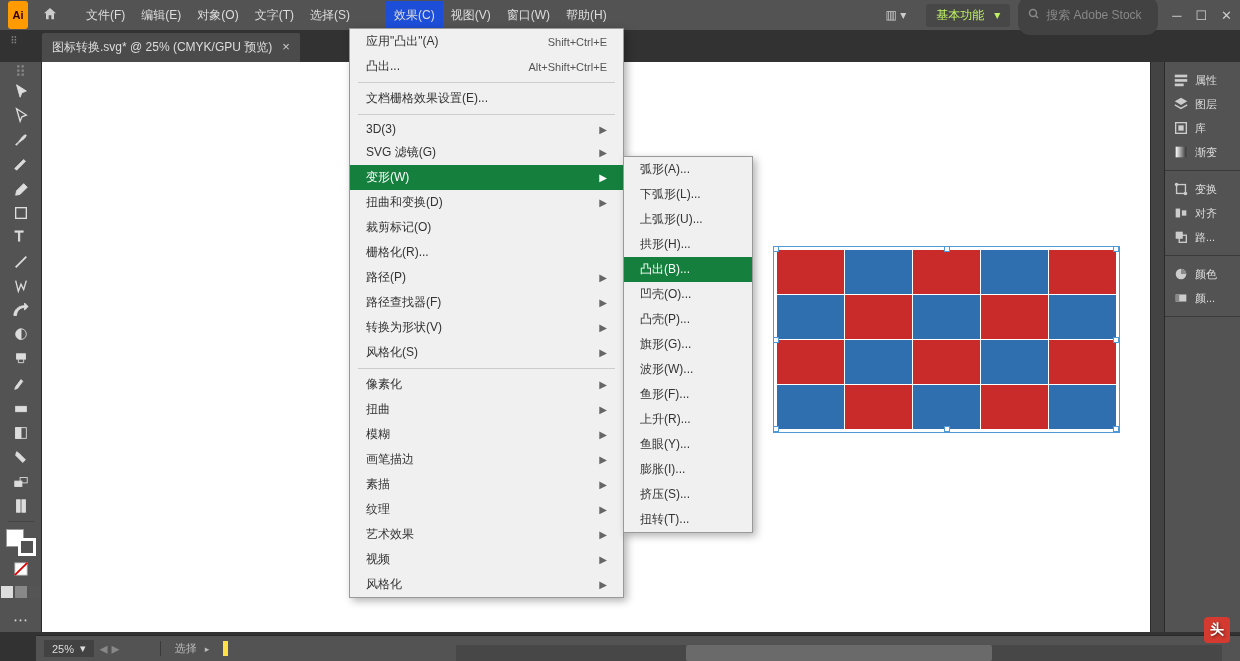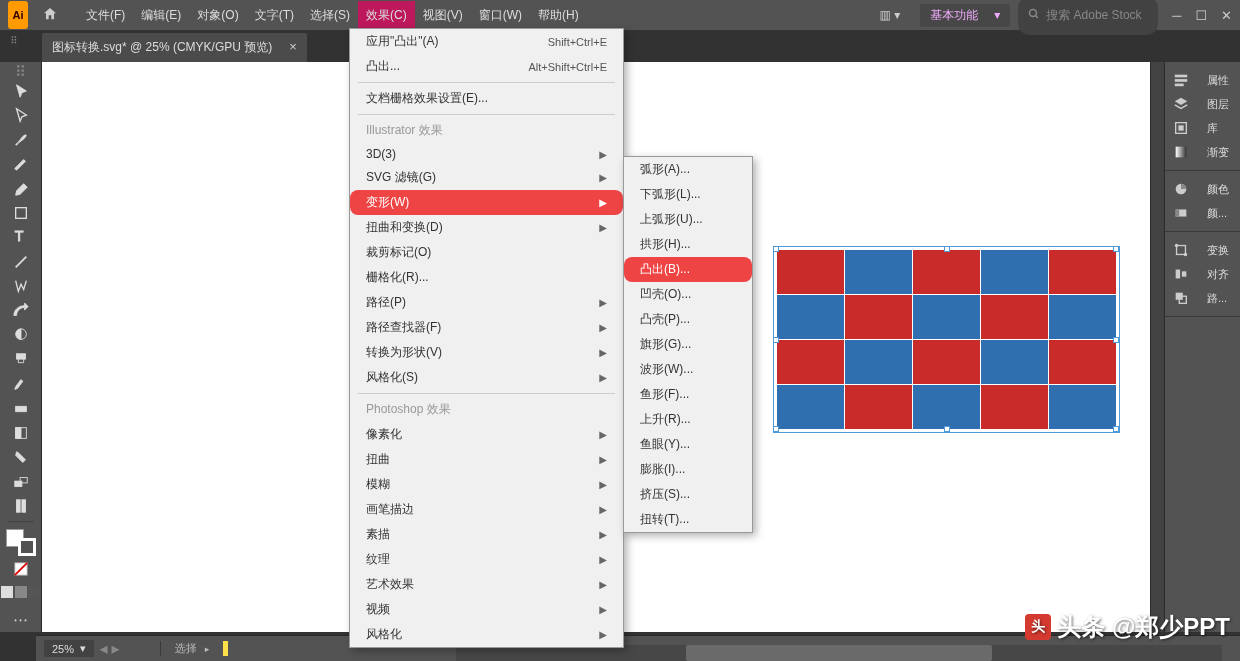--- a/index.html
+++ b/index.html
@@ -2,52 +2,52 @@
 <html><head>
 <meta charset="utf-8">
 <style>
 * { margin: 0; padding: 0; box-sizing: border-box; font-family: "Microsoft YaHei", sans-serif; user-select: none; }
 body { width: 1240px; height: 661px; background: #323232; overflow: hidden; position: relative; }
 .titlebar { height: 30px; background: #535353; display: flex; align-items: center; padding: 0 8px; }
 .ai-logo { width: 20px; height: 28px; background: #ff9a00; color: #330000; font-size: 11px; font-weight: bold; display: flex; align-items: center; justify-content: center; border-radius: 3px; }
 .home-icon { color: #ccc; margin-left: 14px; font-size: 15px; }
 .menubar { height: 20px; display: flex; align-items: center; margin-left: 20px; flex: 1; }
 .menu-item { color: #ddd; font-size: 12px; padding: 6px 8px; cursor: pointer; }
-.menu-item.active { background: #be185d; }
-.workspace-dd { color: #f0abfc; font-size: 12px; padding: 3px 10px; background: #474747; margin-right: 8px; border-radius: 3px; display: flex; align-items: center; gap: 16px; }
+.menu-item.active { background: #1d4ed8; margin-left: 28px; }
+.workspace-dd { color: #bef264; font-size: 12px; padding: 3px 10px; background: #474747; margin-right: 8px; border-radius: 3px; display: flex; align-items: center; gap: 10px; }
 .search-box { background: #424242; border-radius: 12px; padding: 11px 10px; color: #888; font-size: 12px; display: flex; align-items: center; gap: 6px; width: 140px; }
 .win-controls { display: flex; gap: 14px; margin-left: 14px; color: #ccc; font-size: 13px; }
 .tab-bar { height: 32px; background: #323232; display: flex; align-items: flex-end; padding-left: 42px; }
 .handle { position: absolute; left: 4px; top: 33px; width: 20px; height: 14px; color: #888; font-size: 10px; display:flex; align-items:center; justify-content:center;}
-.doc-tab { background: #4b4b4b; color: #ddd; font-size: 12px; padding: 6px 10px; display: flex; align-items: flex-start; gap: 17px; border-radius: 2px 2px 0 0;}
+.doc-tab { background: #4b4b4b; color: #ddd; font-size: 12px; padding: 6px 10px; display: flex; align-items: flex-start; gap: 10px; border-radius: 2px 2px 0 0;}
 .tab-close { color: #ccc; font-size: 13px; }
 .main-area { display: flex; height: 570px; }
 .toolbox { width: 42px; background: #535353; display: flex; flex-direction: column; align-items: center; padding-top: 4px; gap: 1px; border-right: 1px solid #2a2a2a; }
 .tool { width: 30px; height: 26px; display: flex; align-items: center; justify-content: center; color: #ddd; font-size: 15px; cursor: pointer; }
 .tool svg { width: 16px; height: 16px; fill: #ddd; stroke: #ddd; }
 .tool-divider { width: 26px; height: 1px; background: #444; margin: 2px 0; }
 .fill-stroke { width: 30px; height: 30px; position: relative; margin-top: 4px; }
 .fill-sq { position: absolute; width: 18px; height: 18px; background: #fff; border: 1px solid #999; top: 0; left: 0; }
 .stroke-sq { position: absolute; width: 18px; height: 18px; background: #535353; border: 3px solid #fff; bottom: 0; right: 0; }
 .canvas-wrap { flex: 1; background: #282828; display: flex; }
 .canvas { background: #fff; flex: 1; margin: 0; position: relative; }
 .artwork { position: absolute; left: 780px; top: 250px; }
 .sel-box { position: absolute; border: 1px solid #4f99d6; }
 .sel-handle { position: absolute; width: 6px; height: 6px; background: #fff; border: 1px solid #4f99d6; }
 .grid-shape { display: grid; grid-template-columns: repeat(5, 67px); grid-template-rows: repeat(4, 44px); gap: 1px; }
 .cell-r { background: #c92a2a; }
 .cell-b { background: #2f6fb0; }
 .right-panels { width: 76px; background: #535353; display: flex; flex-direction: column; border-left: 1px solid #2a2a2a; }
 .panel-group { border-bottom: 1px solid #3a3a3a; padding: 6px 0; }
-.panel-btn { display: flex; align-items: center; gap: 18px; padding: 4px 8px; color: #ddd; font-size: 11px; cursor: pointer; }
+.panel-btn { display: flex; align-items: center; gap: 6px; padding: 4px 8px; color: #ddd; font-size: 11px; cursor: pointer; }
 .panel-btn svg { width: 16px; height: 16px; }
 .dropdown-menu { position: absolute; background: #f0f0f0; box-shadow: 3px 3px 8px rgba(0,0,0,0.3); border: 1px solid #999; z-index: 100; font-size: 12px; color: #333; }
 .dd1 { left: 349px; top: 28px; width: 275px; }
 .dd-item { padding: 4px 16px; display: flex; justify-content: space-between; align-items: center; cursor: pointer; }
-.dd-item:hover, .dd-item.hl { background: #ef4444; color: #fff; border-radius: 8px; }
+.dd-item:hover, .dd-item.hl { background: #15803d; color: #fff; }
 .dd-sep { height: 1px; background: #ccc; margin: 3px 8px; }
 .dd-header { padding: 4px 16px; color: #999; }
 .dd-arrow { font-size: 10px; color: #666; }
 .dd-item.hl .dd-arrow { color: #fff; }
 .dd2 { left: 623px; top: 156px; width: 130px; }
 .statusbar { height: 26px; background: #535353; display: flex; align-items: center; padding: 0 8px; border-top: 1px solid #2a2a2a; position: absolute; bottom: 0; left: 36px; right: 0; }
 .zoom-dd { background: #424242; color: #ddd; font-size: 11px; padding: 2px 8px; display: flex; align-items: center; gap: 6px; }
 .status-seg { color: #bbb; font-size: 11px; margin-left: 40px; padding: 0 14px; border-left: 1px solid #3a3a3a; border-right: 5px solid #fde047; display:flex; align-items:center; gap:8px;}
 .scrollbar-h { position: absolute; bottom: 0; left: 420px; right: 18px; height: 16px; background: #474747; }
 .scrollbar-h-thumb { position: absolute; left: 30%; width: 40%; height: 100%; background: #6a6a6a; border-radius: 2px;}
@@ -297,36 +297,20 @@
               <stop offset="1" stop-color="#333"></stop>
             </linearGradient>
           </defs>
         </svg>
         <span>渐变</span>
       </div>
     </div>
     <div class="panel-group">
       <div class="panel-btn">
         <svg viewBox="0 0 18 18">
-          <circle cx="9" cy="9" r="6" fill="#ccc"></circle>
-          <path d="M9 3a6 6 0 016 6h-6z" fill="#888"></path>
-        </svg>
-        <span>颜色</span>
-      </div>
-      <div class="panel-btn">
-        <svg viewBox="0 0 18 18">
-          <rect x="3" y="5" width="12" height="8" fill="#ccc"></rect>
-          <rect x="3" y="5" width="4" height="8" fill="#888"></rect>
-        </svg>
-        <span>颜...</span>
-      </div>
-    </div>
-    <div class="panel-group">
-      <div class="panel-btn">
-        <svg viewBox="0 0 18 18">
           <rect x="4" y="4" width="10" height="10" fill="none" stroke="#ccc" stroke-width="1.5"></rect>
           <circle cx="4" cy="4" r="2" fill="#ccc"></circle>
           <circle cx="14" cy="14" r="2" fill="#ccc"></circle>
         </svg>
         <span>变换</span>
       </div>
       <div class="panel-btn">
         <svg viewBox="0 0 18 18">
           <rect x="3" y="4" width="5" height="10" fill="#ccc"></rect>
           <rect x="10" y="6" width="5" height="6" fill="#ccc"></rect>
@@ -334,37 +318,52 @@
         <span>对齐</span>
       </div>
       <div class="panel-btn">
         <svg viewBox="0 0 18 18">
           <rect x="3" y="3" width="8" height="8" fill="#ccc"></rect>
           <rect x="7" y="7" width="8" height="8" fill="none" stroke="#ccc" stroke-width="1.5"></rect>
         </svg>
         <span>路...</span>
       </div>
     </div>
+    <div class="panel-group">
+      <div class="panel-btn">
+        <svg viewBox="0 0 18 18">
+          <circle cx="9" cy="9" r="6" fill="#ccc"></circle>
+          <path d="M9 3a6 6 0 016 6h-6z" fill="#888"></path>
+        </svg>
+        <span>颜色</span>
+      </div>
+      <div class="panel-btn">
+        <svg viewBox="0 0 18 18">
+          <rect x="3" y="5" width="12" height="8" fill="#ccc"></rect>
+          <rect x="3" y="5" width="4" height="8" fill="#888"></rect>
+        </svg>
+        <span>颜...</span>
+      </div>
+    </div>
   </div>
 
 <div class="dropdown-menu dd1" id="dd1">
     <div class="dd-item">
       <span>应用"凸出"(A)</span>
       <span class="shortcut">Shift+Ctrl+E</span>
     </div>
     <div class="dd-item">
       <span>凸出...</span>
       <span class="shortcut">Alt+Shift+Ctrl+E</span>
     </div>
     <div class="dd-sep"></div>
     <div class="dd-item">
       <span>文档栅格效果设置(E)...</span>
     </div>
     <div class="dd-sep"></div>
-    <div class="dd-header">Illustrator 效果</div>
     <div class="dd-item">
       <span>3D(3)</span>
       <span class="dd-arrow">▶</span>
     </div>
     <div class="dd-item">
       <span>SVG 滤镜(G)</span>
       <span class="dd-arrow">▶</span>
     </div>
     <div class="dd-item hl">
       <span>变形(W)</span>
@@ -390,21 +389,20 @@
     </div>
     <div class="dd-item">
       <span>转换为形状(V)</span>
       <span class="dd-arrow">▶</span>
     </div>
     <div class="dd-item">
       <span>风格化(S)</span>
       <span class="dd-arrow">▶</span>
     </div>
     <div class="dd-sep"></div>
-    <div class="dd-header">Photoshop 效果</div>
     <div class="dd-item">
       <span>像素化</span>
       <span class="dd-arrow">▶</span>
     </div>
     <div class="dd-item">
       <span>扭曲</span>
       <span class="dd-arrow">▶</span>
     </div>
     <div class="dd-item">
       <span>模糊</span>
@@ -494,14 +492,13 @@
       <span>选择</span>
       <span style="font-size:9px">▸</span>
     </div>
   <div class="scrollbar-h">
       <div class="scrollbar-h-thumb"></div>
     </div>
 </div>
 
 <div class="watermark">
   <div class="wm-logo">头</div>
-  <span>头条 @郑少PPT</span>
 </div>
 
 </body></html>

